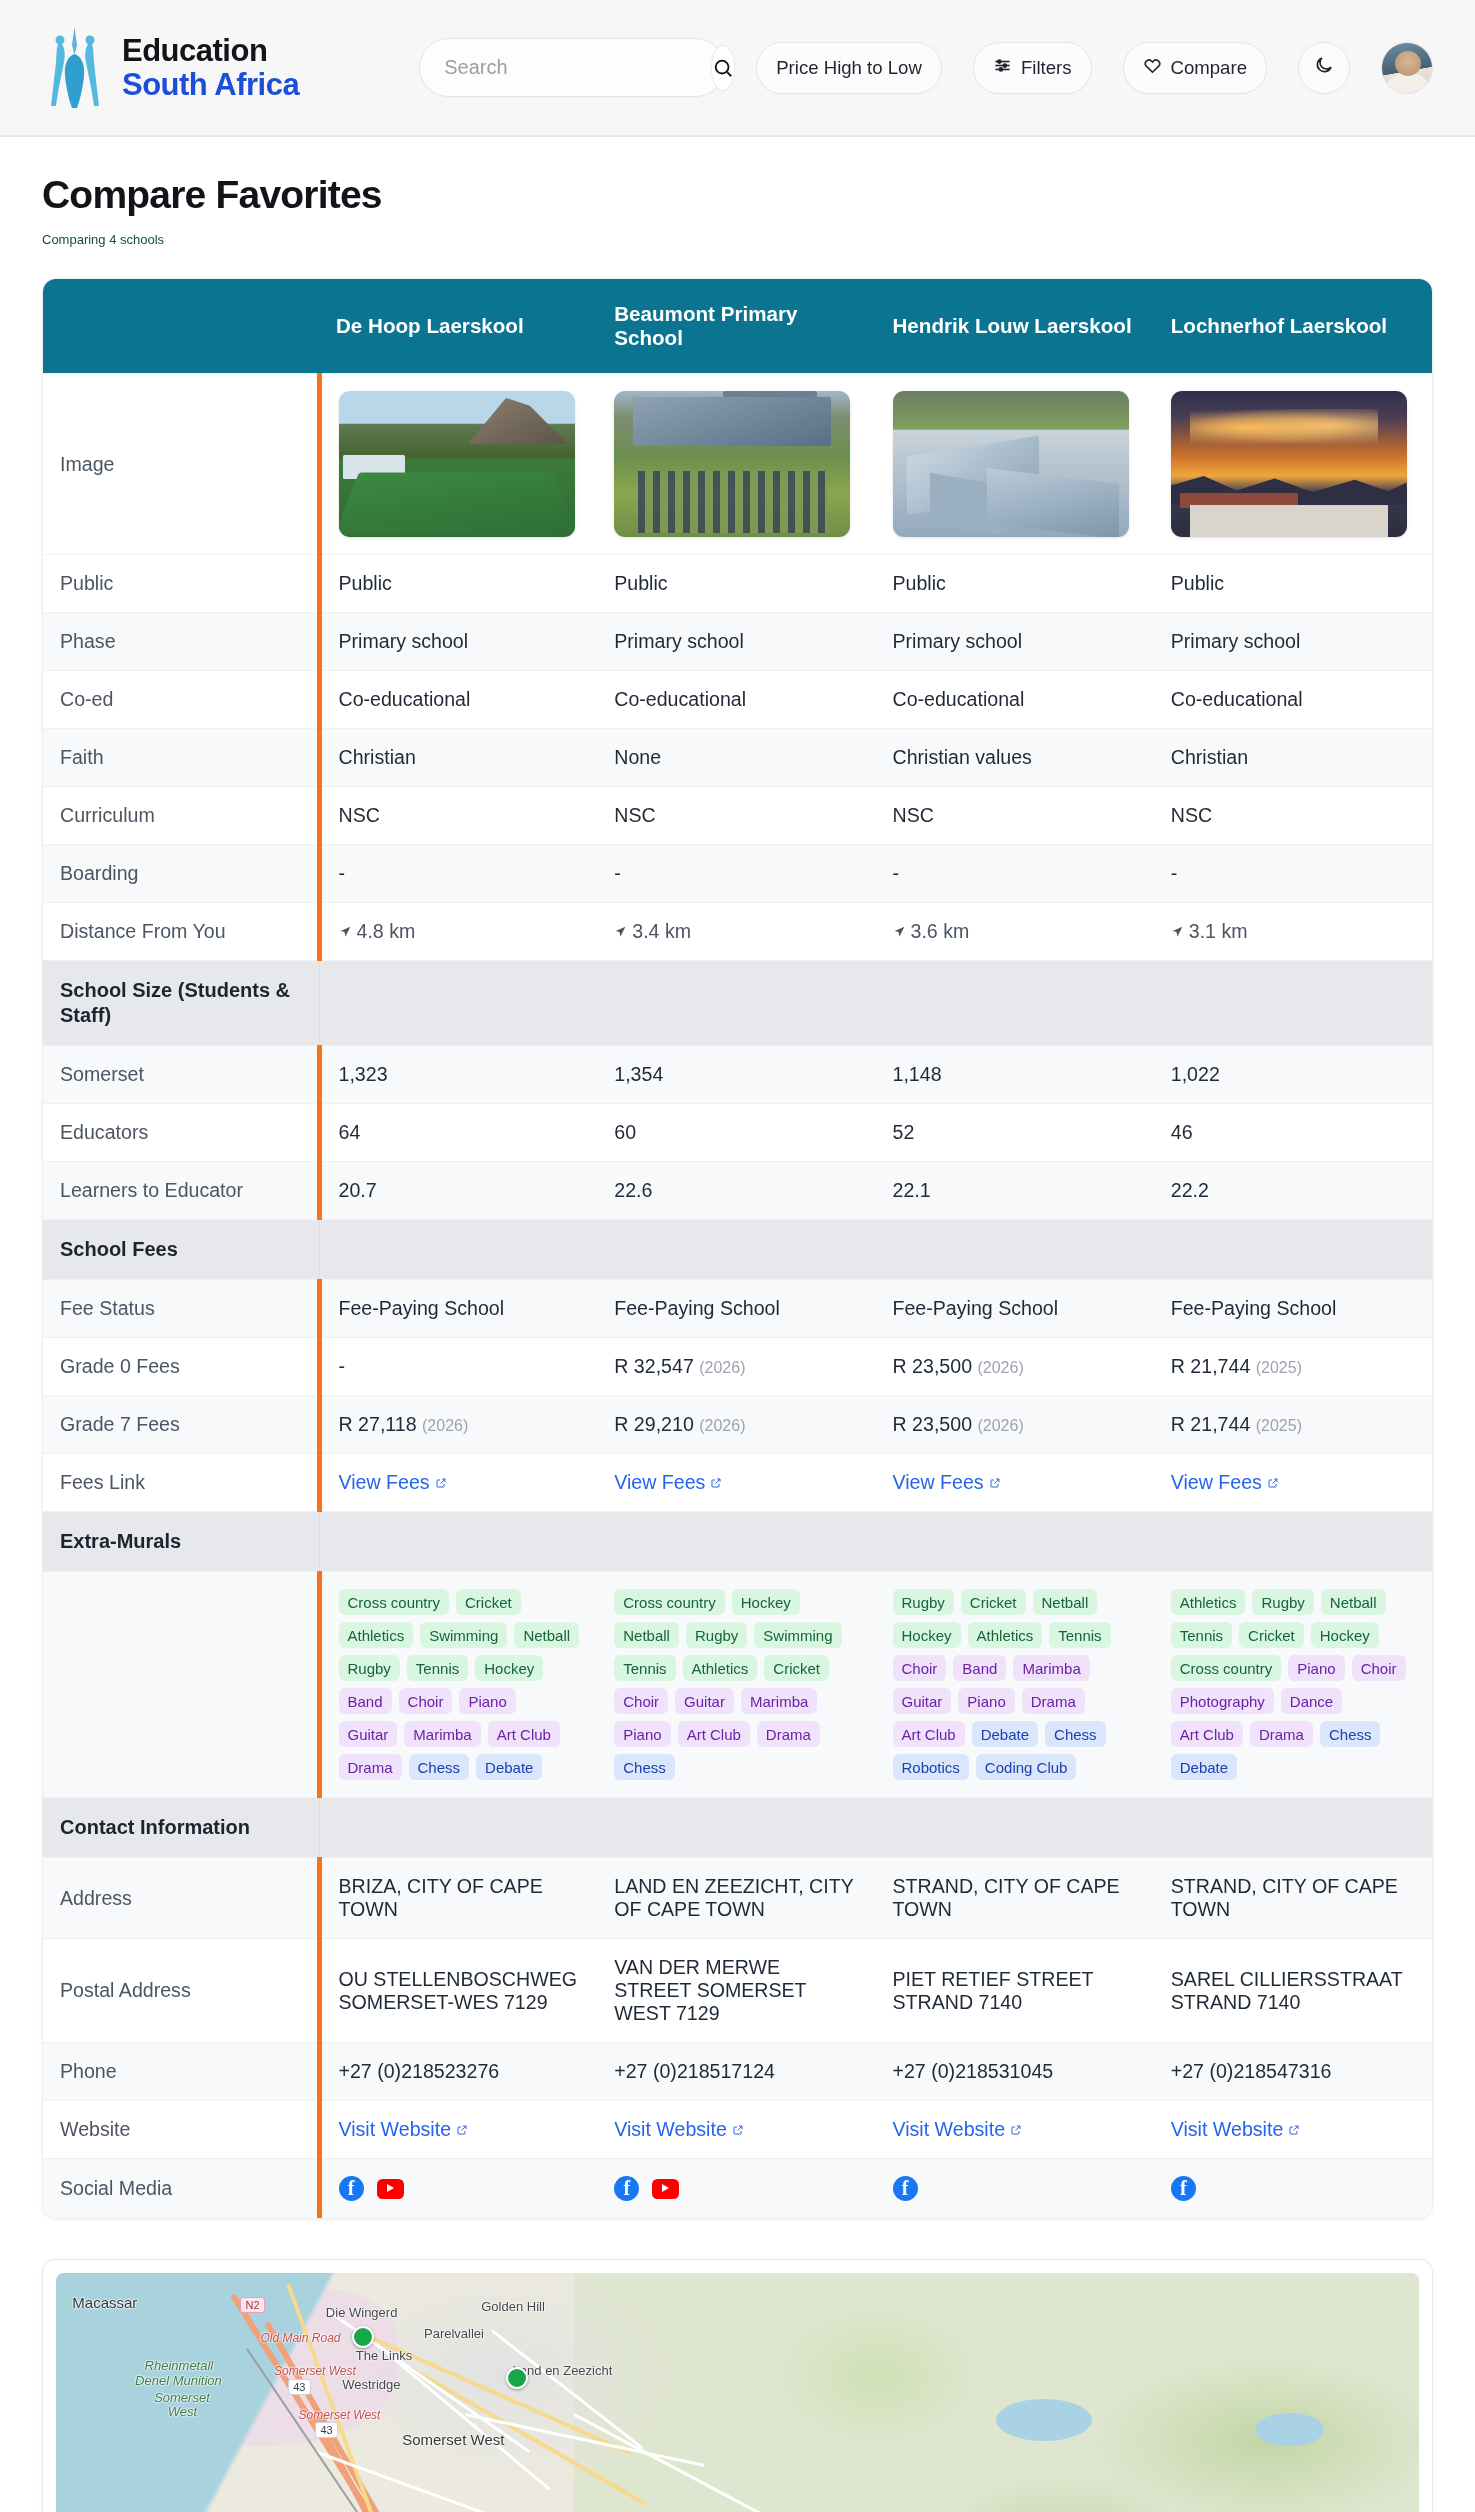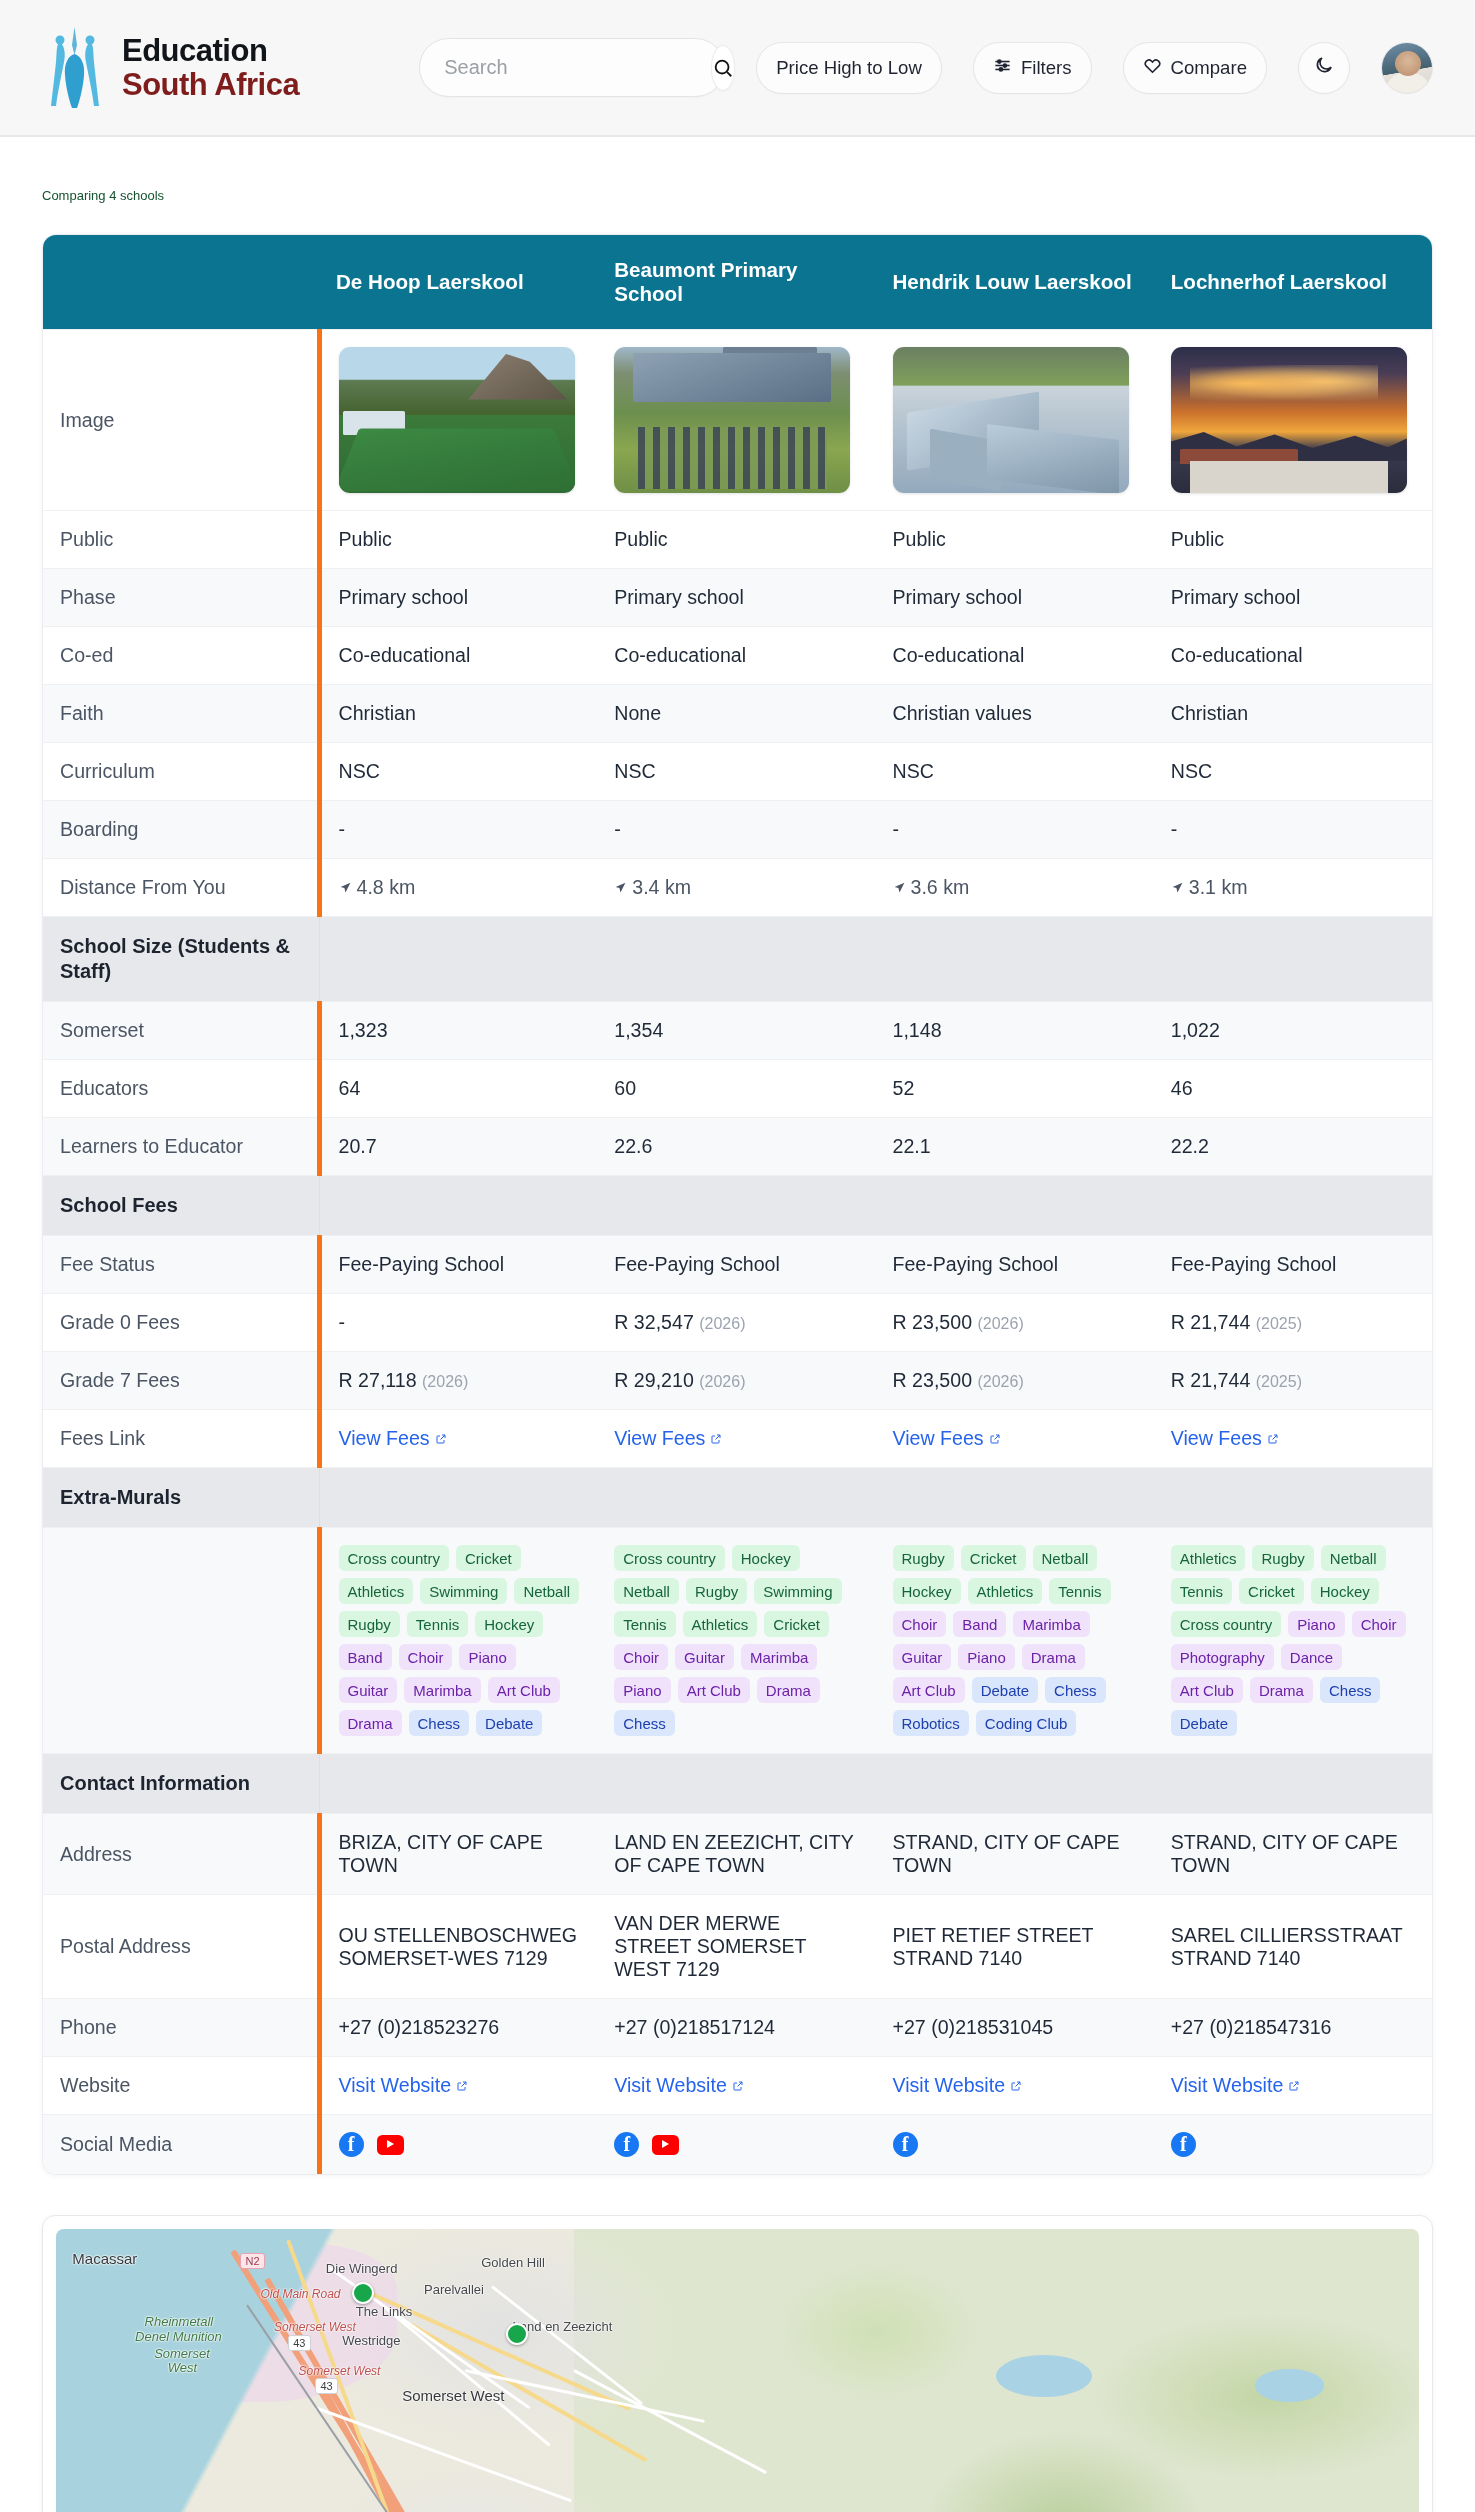--- a/index.html
+++ b/index.html
@@ -20,21 +20,21 @@
     display: flex;
     align-items: center;
     padding: 0 42px 0 42px;
     position: relative;
   }
   .brand { display:flex; align-items:center; gap:15px; }
   .brand-logo { width: 65px; height: 85px; position: relative; }
   .brand-logo svg { width: 100%; height: 100%; display:block; }
   .brand-text { line-height: 1.07; }
   .brand-line1 { font-size: 31px; font-weight: 700; letter-spacing: -0.5px; color:#111418; }
-  .brand-line2 { font-size: 31px; font-weight: 700; letter-spacing: -0.5px; color:#7f1d1d; }
+  .brand-line2 { font-size: 31px; font-weight: 700; letter-spacing: -0.5px; color:#1d4ed8; }
 
   .nav-right {
     margin-left: auto;
     display:flex; align-items:center; gap: 31px;
   }
   .searchbox {
     width: 306px; height: 59px;
     background: #fdfdfd;
     border: 1.5px solid #e3e3e6;
     border-radius: 31px;
@@ -351,20 +351,21 @@
           <path d="M20.5 14.5 A8.5 8.5 0 1 1 9.5 3.5 a7 7 0 0 0 11 11 Z"></path>
         </svg>
       </span>
     </div>
 
     <div class="avatar"></div>
   </div>
 </div>
 
 <div class="page-head">
+  <h1 class="page-title">Compare Favorites</h1>
   <div class="page-sub">Comparing 4 schools</div>
 </div>
 
 <div class="table-wrap">
   <table class="cmp">
     <colgroup>
         <col class="lab">
         <col class="sch">
         <col class="sch">
         <col class="sch">

